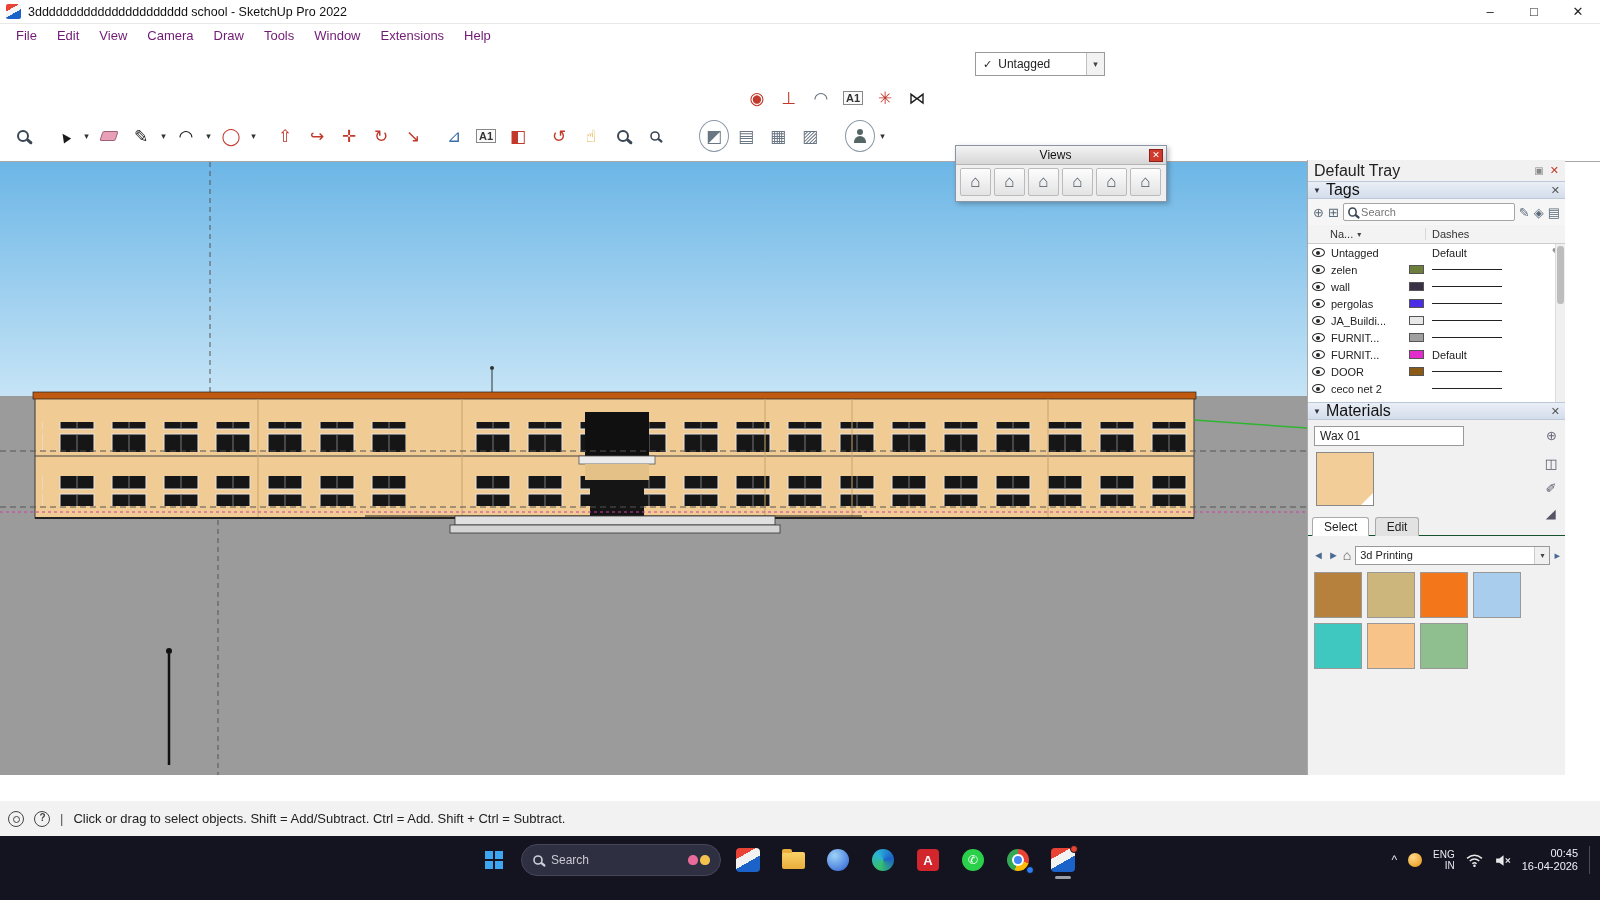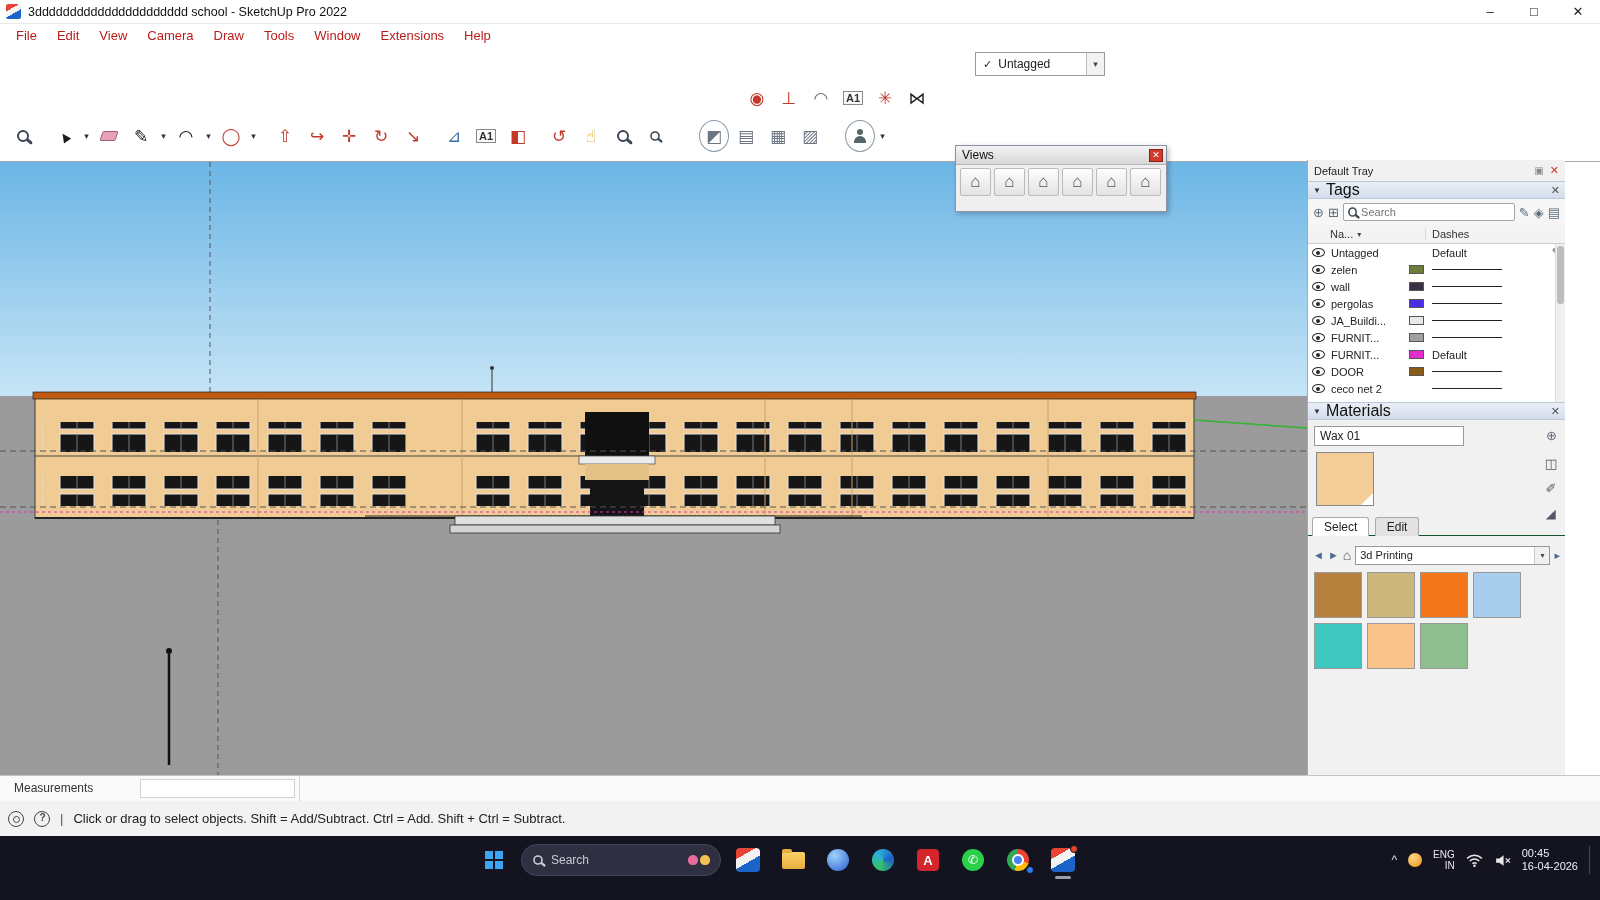--- a/index.html
+++ b/index.html
@@ -8,21 +8,21 @@
 
   
   .titlebar { position:absolute; top:0; left:0; width:1600px; height:24px; background:#fff; display:flex; align-items:center; border-bottom:1px solid #e8e8e8; }
   .app-logo { width:15px; height:15px; margin:0 7px 0 6px; border-radius:2px; background:linear-gradient(150deg,#e94335 0 32%,#f5f5f5 32% 58%,#1c63c9 58% 100%); }
   .title-text { font-size:12.5px; color:#111; }
   .win-controls { margin-left:auto; display:flex; height:24px; }
   .win-btn { width:44px; height:24px; display:flex; align-items:center; justify-content:center; font-size:13px; color:#222; }
 
   
   .menubar { position:absolute; top:24px; left:0; width:1600px; height:22px; background:#fff; display:flex; align-items:center; padding-left:6px; }
-  .menu-item { padding:2px 10px; font-size:13px; color:#b91c1c; }
+  .menu-item { padding:2px 10px; font-size:13px; color:#701a75; }
 
   
   .toolzone { position:absolute; top:46px; left:0; width:1600px; height:116px; background:#fff; border-bottom:1px solid #a8a8a8; }
   .tagfilter { position:absolute; left:975px; top:6px; width:130px; height:24px; background:#fff; border:1px solid #9a9a9a; display:flex; align-items:center; font-size:12px; color:#222; }
   .tagfilter .chk { margin:0 6px 0 7px; font-size:11px; }
   .tagfilter .lbl { flex:1; }
   .tagfilter .dd { width:18px; height:22px; border-left:1px solid #c0c0c0; background:#f2f2f2; display:flex; align-items:center; justify-content:center; font-size:9px; color:#444; }
 
   .toolrow { position:absolute; display:flex; align-items:center; gap:2px; }
   .toolrow.upper { left:742px; top:36px; }
@@ -38,34 +38,34 @@
   .mag::after { content:""; position:absolute; width:7px; height:2.5px; background:#3b4754; right:-6px; bottom:-2px; transform:rotate(40deg); border-radius:2px; }
   .mag.white { border-color:#cdd0d8; } .mag.white::after { background:#cdd0d8; }
   .mag.small { transform:scale(.8); }
   .eraser-ic { width:16px; height:10px; background:#e8a0b8; border:1px solid #a06078; transform:skewX(-18deg); border-radius:2px; }
   .person-ic { width:16px; height:16px; position:relative; }
   .person-ic::before { content:""; position:absolute; left:5px; top:1px; width:6px; height:6px; border-radius:50%; background:#566; }
   .person-ic::after { content:""; position:absolute; left:2px; top:8px; width:12px; height:7px; border-radius:6px 6px 0 0; background:#566; }
   .circled { border:1.5px solid #8a97a5; border-radius:50%; }
 
   
-  .views { position:absolute; left:955px; top:145px; width:212px; height:67px; background:#efefef; border:1px solid #8a95a5; box-shadow:2px 2px 5px rgba(0,0,0,.25); z-index:6; }
+  .views { position:absolute; left:955px; top:145px; width:212px; height:57px; background:#efefef; border:1px solid #8a95a5; box-shadow:2px 2px 5px rgba(0,0,0,.25); z-index:6;text-align:center; }
   .views-title { height:19px; background:linear-gradient(#f4f4f4,#d6d6d6); border-bottom:1px solid #b5b5b5; display:flex; align-items:center; padding:0 3px 0 6px; }
   .views-title .vt { flex:1; font-size:12px; color:#111; }
   .views-close { width:14px; height:13px; background:#cf3a2d; color:#fff; font-size:9px; display:flex; align-items:center; justify-content:center; border:1px solid #8d2018; }
   .views-body { display:flex; gap:3px; padding:3px 4px; }
   .view-btn { width:31px; height:28px; background:linear-gradient(#fdfdfd,#e3e3e3); border:1px solid #bbb; border-radius:2px; display:flex; align-items:center; justify-content:center; font-size:17px; color:#4a5560; }
 
   
   .viewport { position:absolute; top:162px; left:0; width:1307px; height:613px; overflow:hidden; }
 
   
   .tray { position:absolute; left:1307px; top:160px; width:258px; height:615px; background:#f1f1f1; border-left:1px solid #a8a8a8; font-size:12px; }
   .tray-title { height:21px; display:flex; align-items:center; padding:0 6px; color:#222; }
-  .tray-title .tt { flex:1; font-size:11px; }
+  .tray-title .tt { flex:1; font-size:16px; }
   .pin-ic { color:#888; font-size:10px; margin-right:6px; }
   .redx { color:#c0392b; font-size:11px; }
   .sec-head { height:18px; background:linear-gradient(#eaeff7,#d3ddeb); border-top:1px solid #bcc8d8; border-bottom:1px solid #bcc8d8; display:flex; align-items:center; padding:0 5px; }
   .sec-head .arrow { font-size:8px; color:#334; margin-right:5px; }
   .sec-head .sh { flex:1; font-size:16px; color:#111; }
   .sec-head .sx { font-size:11px; color:#555; }
   .tags-toolbar { height:26px; background:#f6f6f6; display:flex; align-items:center; gap:4px; padding:0 5px; }
   .ticon { font-size:13px; color:#5a6b7a; }
   .search-box { flex:1; height:18px; background:#fff; border:1px solid #a5a5a5; border-radius:2px; display:flex; align-items:center; padding:0 3px; gap:3px; }
   .search-box input { border:none; outline:none; width:100%; font-size:11px; color:#333; background:transparent; }
@@ -138,21 +138,21 @@
   .chrome-ic { width:22px; height:22px; border-radius:50%; background:conic-gradient(#e94335 0 30%,#fbbc05 30% 55%,#34a853 55% 100%); position:relative; }
   .chrome-ic::before { content:""; position:absolute; left:5px; top:5px; width:12px; height:12px; border-radius:50%; background:#fff; }
   .chrome-ic::after { content:""; position:absolute; left:7px; top:7px; width:8px; height:8px; border-radius:50%; background:#4285f4; }
   .badge-blue { position:absolute; right:2px; bottom:3px; width:8px; height:8px; border-radius:50%; background:#2d7df6; border:1px solid #141420; }
   .badge-red { position:absolute; right:3px; top:2px; width:8px; height:8px; border-radius:50%; background:#e8442e; border:1px solid #141420; }
   .active-pill { position:absolute; bottom:-2px; left:50%; transform:translateX(-50%); width:16px; height:3px; border-radius:2px; background:#9aa0a6; }
   .tb-tray { position:absolute; right:8px; top:7px; display:flex; align-items:center; gap:11px; height:34px; }
   .trayic { color:#e0e0e6; font-size:12px; }
   .amber-dot { width:14px; height:14px; border-radius:50%; background:radial-gradient(circle at 35% 30%,#ffd98a,#e8920f); }
   .lang { text-align:right; font-size:10px; line-height:11px; color:#e8e8ee; }
-  .clock { text-align:left; font-size:11px; line-height:13px; color:#eef; }
+  .clock { text-align:right; font-size:11px; line-height:13px; color:#eef; }
   .desktop-sliver { width:3px; height:28px; border-left:1px solid #4a4a5a; }
 </style>
 </head>
 <body>
 
 <div class="screen">
 
   <div class="titlebar">
     <div class="app-logo"></div>
     <div class="title-text">3dddddddddddddddddddddd school - SketchUp Pro 2022</div>
@@ -501,26 +501,20 @@
         <div class="mat-cell" style="background-color: rgb(205, 182, 124);"></div>
         <div class="mat-cell" style="background-color: rgb(244, 118, 27);"></div>
         <div class="mat-cell" style="background-color: rgb(169, 205, 236);"></div>
         <div class="mat-cell" style="background-color: rgb(63, 200, 192);"></div>
         <div class="mat-cell" style="background-color: rgb(248, 195, 137);"></div>
         <div class="mat-cell" style="background-color: rgb(143, 191, 143);"></div>
       </div>
     </div>
   </div>
 
-  <div class="meas-strip">
-    <div class="meas-left">
-      <span class="meas-label">Measurements</span>
-      <span class="meas-box"></span>
-    </div>
-  </div>
 
   <div class="statusbar">
     <span class="status-circle geo-ic"></span>
     <span class="status-circle help-ic"></span>
     <span class="status-div">|</span>
     <span class="status-text">Click or drag to select objects. Shift = Add/Subtract. Ctrl = Add. Shift + Ctrl = Subtract.</span>
   </div>
 
   <div class="taskbar">
     <div class="tb-center">

